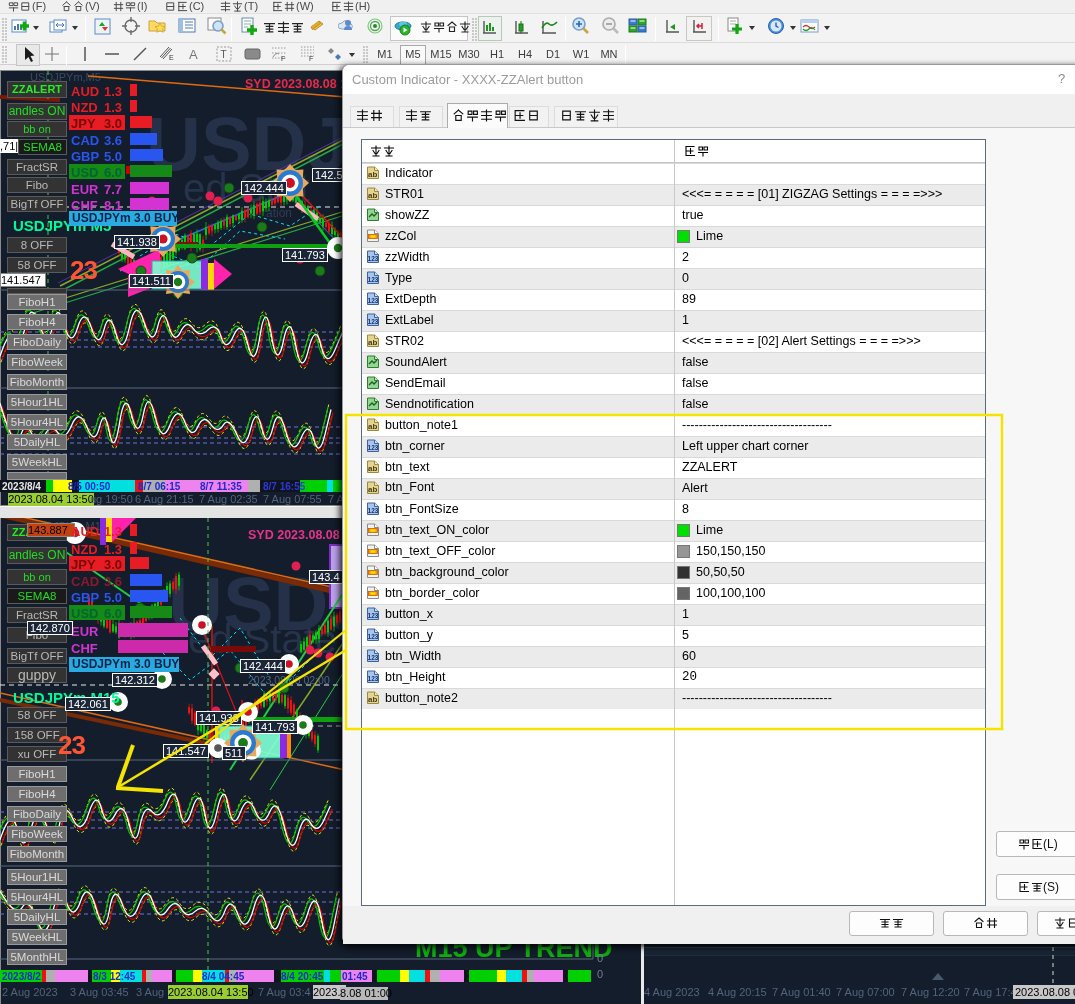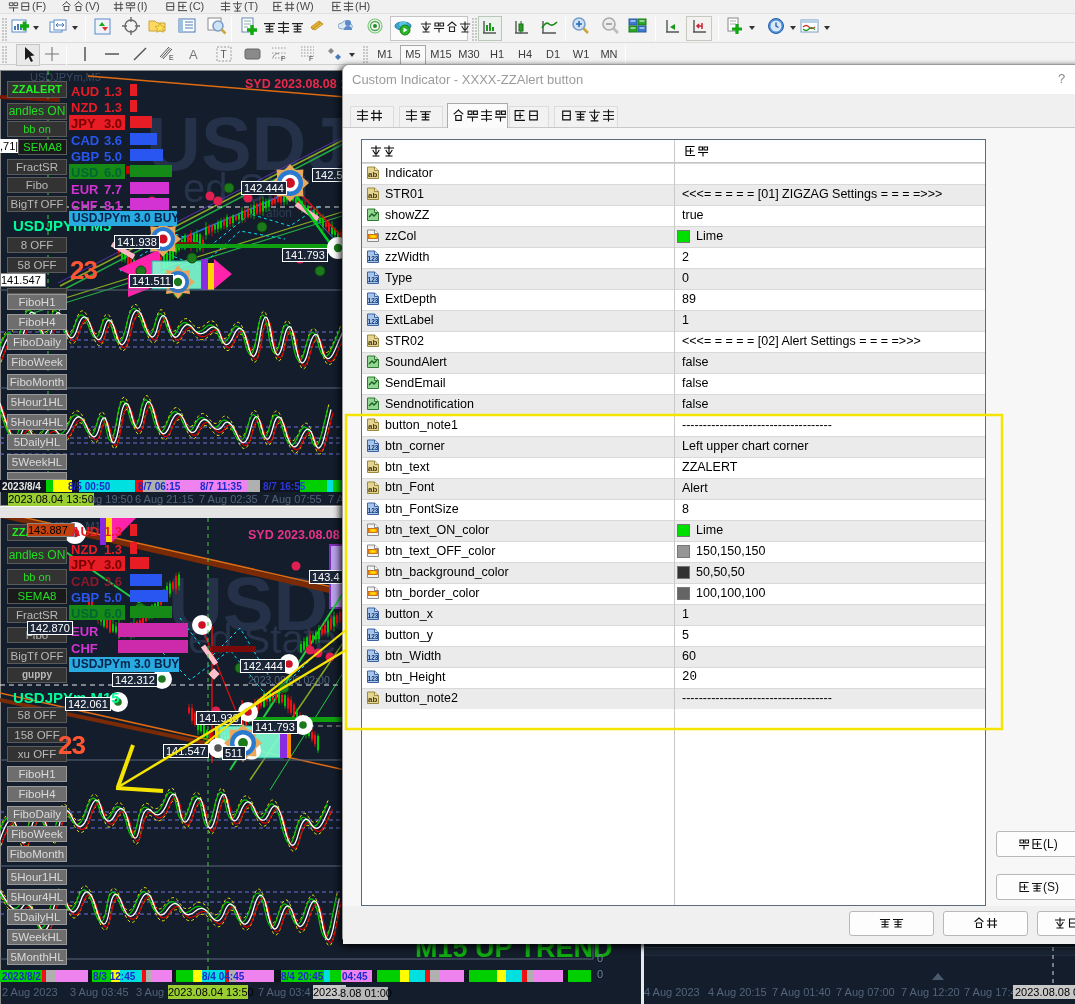--- a/index.html
+++ b/index.html
@@ -953,21 +953,21 @@
       <text x="597" y="460" font-size="11" fill="#6a7f96" font-family="Liberation Sans">0</text>
     </svg>
 <div class="abs" style="left:7px;top:524px;width:60px;height:17px;background:#333;border:1px solid #5a5a5a;color:#22ee22;font-size:11px;font-weight:bold;text-align:center;line-height:15px;white-space:nowrap;">ZZALERT</div>
 <div class="abs" style="left:27px;top:523px;width:48px;height:14px;background:#c2410c;border:1px solid #888;color:#000;font-size:11px;line-height:13px;">143.887</div>
 <div class="abs" style="left:7px;top:547px;width:60px;height:17px;background:#333;border:1px solid #5a5a5a;color:#22dd22;font-size:12px;font-weight:normal;text-align:center;line-height:15px;white-space:nowrap;">andles ON</div>
 <div class="abs" style="left:7px;top:569px;width:60px;height:16px;background:#333;border:1px solid #5a5a5a;color:#22dd22;font-size:11px;font-weight:normal;text-align:center;line-height:14px;white-space:nowrap;">bb on</div>
 <div class="abs" style="left:7px;top:588px;width:60px;height:16px;background:#1a1a1a;border:1px solid #5a5a5a;color:#22dd22;font-size:11.5px;font-weight:normal;text-align:center;line-height:14px;white-space:nowrap;">SEMA8</div>
 <div class="abs" style="left:7px;top:607px;width:60px;height:16px;background:#333;border:1px solid #5a5a5a;color:#b8b8b8;font-size:11.5px;font-weight:normal;text-align:center;line-height:14px;white-space:nowrap;">FractSR</div>
 <div class="abs" style="left:7px;top:627px;width:60px;height:16px;background:#333;border:1px solid #5a5a5a;color:#b8b8b8;font-size:11.5px;font-weight:normal;text-align:center;line-height:14px;white-space:nowrap;">Fibo</div>
 <div class="abs" style="left:7px;top:648px;width:60px;height:16px;background:#333;border:1px solid #5a5a5a;color:#b8b8b8;font-size:11.5px;font-weight:normal;text-align:center;line-height:14px;white-space:nowrap;">BigTf OFF</div>
-<div class="abs" style="left:7px;top:667px;width:60px;height:16px;background:#333;border:1px solid #5a5a5a;color:#b8b8b8;font-size:10px;font-weight:bold;text-align:center;line-height:14px;white-space:nowrap;">guppy</div>
+<div class="abs" style="left:7px;top:667px;width:60px;height:16px;background:#333;border:1px solid #5a5a5a;color:#b8b8b8;font-size:14px;font-weight:normal;text-align:center;line-height:14px;white-space:nowrap;">guppy</div>
 <div class="abs" style="left:13px;top:689px;font-size:15px;font-weight:bold;color:#00fa9a;white-space:nowrap;">USDJPYm M15</div>
 <div class="abs" style="left:7px;top:707px;width:60px;height:16px;background:#333;border:1px solid #5a5a5a;color:#b8b8b8;font-size:11.5px;font-weight:normal;text-align:center;line-height:14px;white-space:nowrap;">58 OFF</div>
 <div class="abs" style="left:7px;top:727px;width:60px;height:16px;background:#333;border:1px solid #5a5a5a;color:#b8b8b8;font-size:11.5px;font-weight:normal;text-align:center;line-height:14px;white-space:nowrap;">158 OFF</div>
 <div class="abs" style="left:7px;top:746px;width:60px;height:16px;background:#333;border:1px solid #5a5a5a;color:#b8b8b8;font-size:11.5px;font-weight:normal;text-align:center;line-height:14px;white-space:nowrap;">xu OFF</div>
 <div class="abs" style="left:7px;top:766px;width:60px;height:16px;background:#6e6e6e;border:1px solid #999;color:#d9d9d9;font-size:11.5px;font-weight:normal;text-align:center;line-height:14px;white-space:nowrap;">FiboH1</div>
 <div class="abs" style="left:7px;top:786px;width:60px;height:16px;background:#6e6e6e;border:1px solid #999;color:#d9d9d9;font-size:11.5px;font-weight:normal;text-align:center;line-height:14px;white-space:nowrap;">FiboH4</div>
 <div class="abs" style="left:7px;top:806px;width:60px;height:16px;background:#6e6e6e;border:1px solid #999;color:#d9d9d9;font-size:11.5px;font-weight:normal;text-align:center;line-height:14px;white-space:nowrap;">FiboDaily</div>
 <div class="abs" style="left:7px;top:826px;width:60px;height:16px;background:#6e6e6e;border:1px solid #999;color:#d9d9d9;font-size:11.5px;font-weight:normal;text-align:center;line-height:14px;white-space:nowrap;">FiboWeek</div>
 <div class="abs" style="left:7px;top:846px;width:60px;height:16px;background:#6e6e6e;border:1px solid #999;color:#d9d9d9;font-size:11.5px;font-weight:normal;text-align:center;line-height:14px;white-space:nowrap;">FiboMonth</div>
 <div class="abs" style="left:7px;top:869px;width:60px;height:16px;background:#6e6e6e;border:1px solid #999;color:#d9d9d9;font-size:11.5px;font-weight:normal;text-align:center;line-height:14px;white-space:nowrap;">5Hour1HL</div>
@@ -1047,21 +1047,21 @@
       <rect x="522.0" y="970" width="5.0" height="12" fill="#ee1111"></rect>
       <rect x="527.0" y="970" width="7.0" height="12" fill="#b0b0b0"></rect>
       <rect x="534.0" y="970" width="29.0" height="12" fill="#ee82ee"></rect>
       <rect x="563.0" y="970" width="5.0" height="12" fill="#10141f"></rect>
       <rect x="568.0" y="970" width="23.0" height="12" fill="#00d000"></rect>
     </svg>
     <div class="abs" style="left:2px;top:971px;font-size:10px;font-weight:bold;color:#1a2acd;white-space:nowrap;">2023/8/2</div>
     <div class="abs" style="left:93px;top:971px;font-size:10px;font-weight:bold;color:#1a2acd;white-space:nowrap;">8/3 12:45</div>
     <div class="abs" style="left:202px;top:971px;font-size:10px;font-weight:bold;color:#1a2acd;white-space:nowrap;">8/4 04:45</div>
     <div class="abs" style="left:281px;top:971px;font-size:10px;font-weight:bold;color:#1a2acd;white-space:nowrap;">8/4 20:45</div>
-    <div class="abs" style="left:342px;top:971px;font-size:10px;font-weight:bold;color:#1a2acd;white-space:nowrap;">04:45</div>
+    <div class="abs" style="left:342px;top:971px;font-size:10px;font-weight:bold;color:#1a2acd;white-space:nowrap;">01:45</div>
 <div class="abs" style="left:2px;top:986px;font-size:11px;color:#51647c;white-space:nowrap;">2 Aug 2023</div>
 <div class="abs" style="left:70px;top:986px;font-size:11px;color:#51647c;white-space:nowrap;">3 Aug 03:45</div>
 <div class="abs" style="left:136px;top:986px;font-size:11px;color:#51647c;white-space:nowrap;">3 Aug 1</div>
 <div class="abs" style="left:168px;top:985px;width:80px;height:14px;background:#9acd32;color:#000;font-size:11px;line-height:14px;text-align:center;white-space:nowrap;">2023.08.04 13:50</div>
 <div class="abs" style="left:258px;top:986px;font-size:11px;color:#51647c;white-space:nowrap;">7 Aug 03:4</div>
 <div class="abs" style="left:313px;top:985px;width:33px;height:14px;background:#c8c8c8;color:#000;font-size:11px;line-height:14px;white-space:nowrap;overflow:hidden;">2023.08</div>
 <div class="abs" style="left:340px;top:987px;width:48px;height:13px;background:#b9b9b9;color:#000;font-size:11px;line-height:13px;text-align:right;white-space:nowrap;">8.08 01:00</div>
 <div class="abs" style="left:641px;top:70px;width:3px;height:934px;background:#e8e8e8;"></div>
 <div class="abs" style="left:644px;top:70px;width:431px;height:934px;background:#141d2b;"></div>
 <svg class="abs" style="left:644px;top:70px" width="431" height="934" viewBox="0 0 431 934">

